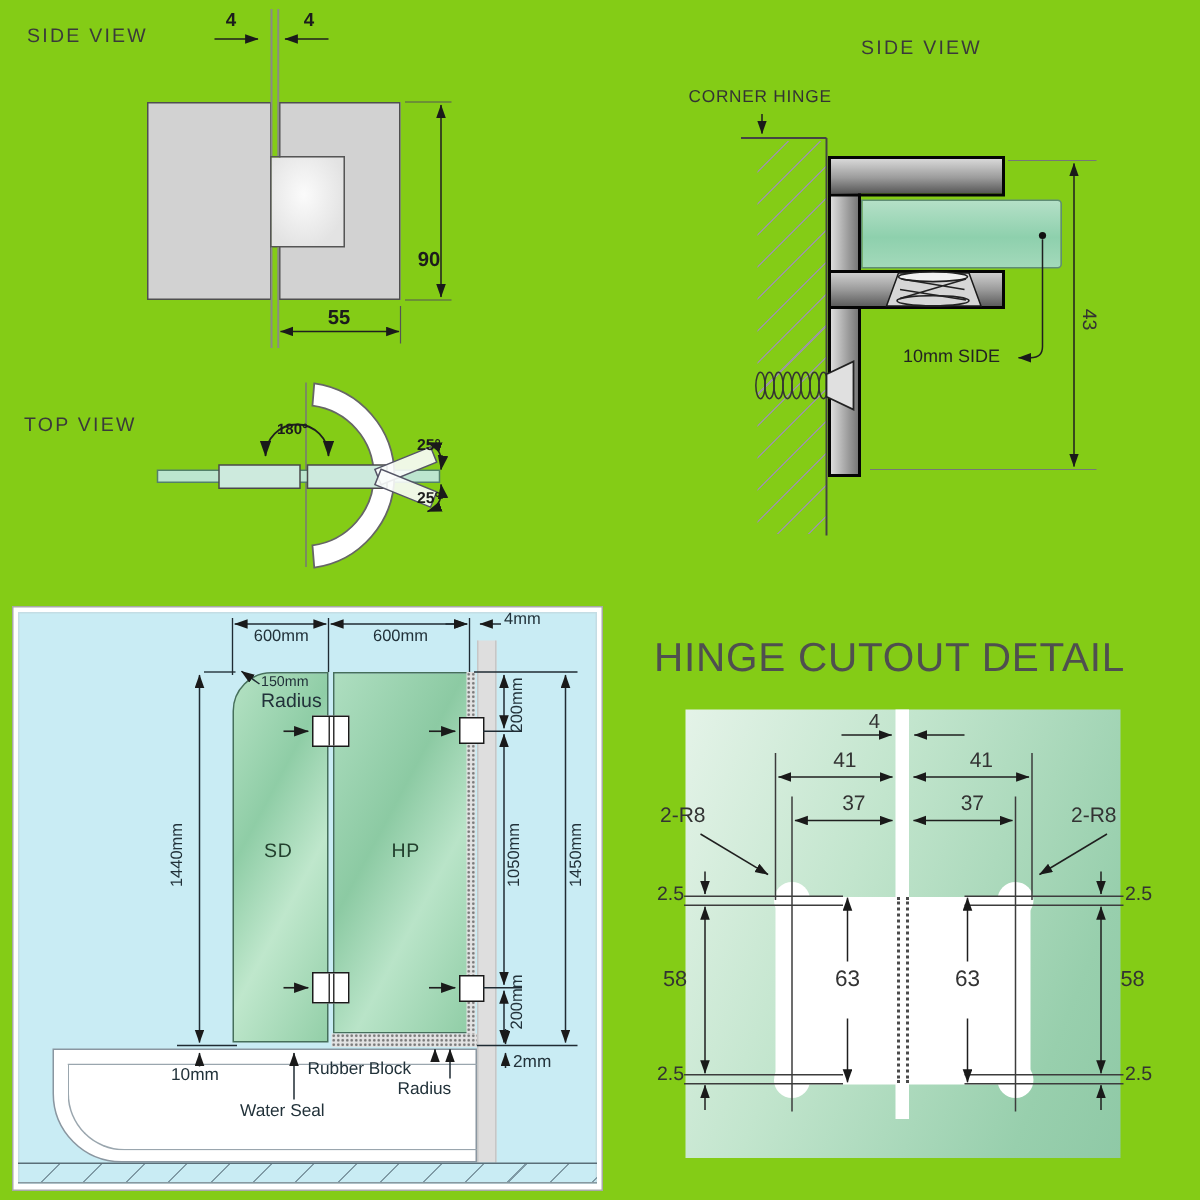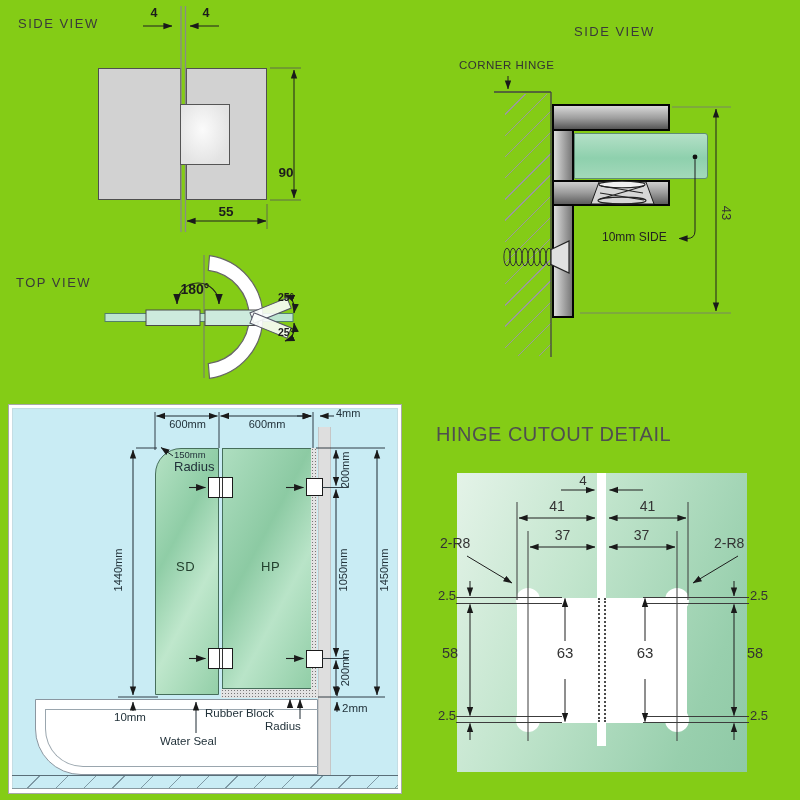--- a/index.html
+++ b/index.html
@@ -7,21 +7,21 @@
           font-family:"Liberation Sans", sans-serif;}
   .abs{position:absolute;}
   .txt{position:absolute;color:#1c1c1c;white-space:nowrap;line-height:1.05;}
   .ttl{color:#3a3a3a;font-size:13px;letter-spacing:1.5px;}
   .bold{font-weight:bold;}
   .ctr{text-align:center;}
   .rgt{text-align:right;}
   .rot{transform-origin:0 0;}
   .dim11{font-size:11px;color:#22323a;}
   .dim115{font-size:11.5px;color:#22323a;}
-  .cutdim{font-size:14px;color:#333;}
+  .cutdim{font-size:14px;color:#333;text-align:right;}
   svg{position:absolute;left:0;top:0;pointer-events:none;}
   .speckle{background-color:#e3e3e3;
     background-image:radial-gradient(circle,#777 0.7px,transparent 1px);
     background-size:3px 3px;}
   .hingebox{background:#fff;border:1.3px solid #1a1a1a;box-sizing:border-box;}
 </style>
 </head>
 <body>
 
 <div id="canvas">
@@ -221,21 +221,21 @@
     </g>
   </svg>
 
   <div class="txt ttl" style="left:18px;top:17px;">SIDE VIEW</div>
   <div class="txt bold ctr" style="left:146px;top:7px;width:16px;font-size:12.5px;">4</div>
   <div class="txt bold ctr" style="left:198px;top:7px;width:16px;font-size:12.5px;">4</div>
   <div class="txt bold ctr" style="left:274px;top:126px;width:24px;font-size:13.5px;margin-top:40px;">90</div>
   <div class="txt bold ctr" style="left:214px;top:205px;width:24px;font-size:13.5px;">55</div>
 
   <div class="txt ttl" style="left:16px;top:276px;">TOP VIEW</div>
-  <div class="txt bold ctr" style="left:180px;top:282px;width:30px;font-size:14px;">180°</div>
+  <div class="txt bold ctr" style="left:180px;top:282px;width:30px;font-size:10px;">180°</div>
   <div class="txt bold" style="left:278px;top:292px;font-size:10.5px;">25°</div>
   <div class="txt bold" style="left:278px;top:327px;font-size:10.5px;">25°</div>
 
   <div class="txt ttl" style="left:574px;top:25px;">SIDE VIEW</div>
   <div class="txt" style="left:459px;top:59px;font-size:11.5px;letter-spacing:0.5px;color:#333;">CORNER HINGE</div>
   <div class="txt" style="left:602px;top:231px;font-size:12px;color:#222;">10mm SIDE</div>
   <div class="txt rot ctr" style="left:733px;top:198px;width:30px;height:16px;font-size:13px;transform:rotate(90deg);color:#333;">43</div>
 
   <div class="txt dim11 ctr" style="left:156px;top:418.5px;width:63px;">600mm</div>
   <div class="txt dim11 ctr" style="left:221px;top:418.5px;width:92px;">600mm</div>
@@ -248,21 +248,21 @@
   <div class="txt dim11 rot ctr" style="left:340px;top:690px;width:44px;height:13px;transform:rotate(-90deg);">200mm</div>
   <div class="txt dim11 rot ctr" style="left:379px;top:598px;width:56px;height:13px;transform:rotate(-90deg);">1450mm</div>
   <div class="txt" style="left:176px;top:560px;font-size:13px;color:#23402e;letter-spacing:0.5px;">SD</div>
   <div class="txt" style="left:261px;top:560px;font-size:13px;color:#23402e;letter-spacing:0.5px;">HP</div>
   <div class="txt dim115" style="left:114px;top:711px;">10mm</div>
   <div class="txt dim115" style="left:342px;top:702px;">2mm</div>
   <div class="txt dim115" style="left:160px;top:735px;">Water Seal</div>
   <div class="txt dim115" style="left:205px;top:707px;">Rubber Block</div>
   <div class="txt dim115" style="left:265px;top:719.5px;">Radius</div>
 
-  <div class="txt" style="left:436px;top:424px;font-size:20px;color:#4f4f4f;letter-spacing:0.5px;">HINGE CUTOUT DETAIL</div>
+  <div class="txt" style="left:436px;top:424px;font-size:27px;color:#4f4f4f;letter-spacing:0.5px;">HINGE CUTOUT DETAIL</div>
   <div class="txt ctr" style="left:572px;top:474px;width:22px;font-size:13.5px;color:#333;">4</div>
   <div class="txt cutdim ctr" style="left:543px;top:499px;width:28px;">41</div>
   <div class="txt cutdim ctr" style="left:633px;top:499px;width:29px;">41</div>
   <div class="txt cutdim ctr" style="left:548px;top:528px;width:29px;">37</div>
   <div class="txt cutdim ctr" style="left:627px;top:528px;width:29px;">37</div>
   <div class="txt cutdim" style="left:440px;top:536px;">2-R8</div>
   <div class="txt cutdim" style="left:714px;top:536px;">2-R8</div>
   <div class="txt rgt" style="left:434px;top:589px;width:22px;font-size:13px;color:#333;">2.5</div>
   <div class="txt" style="left:750px;top:589px;font-size:13px;color:#333;">2.5</div>
   <div class="txt rgt" style="left:434px;top:709px;width:22px;font-size:13px;color:#333;">2.5</div>

